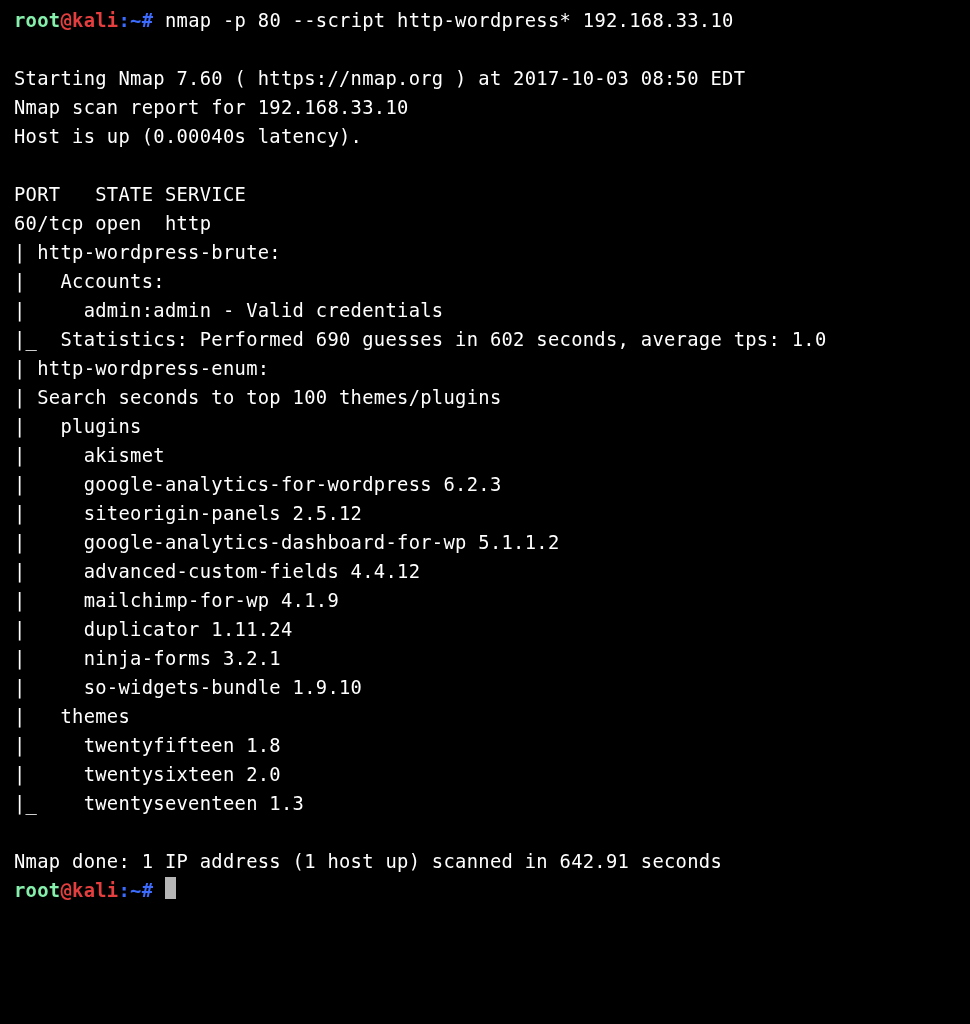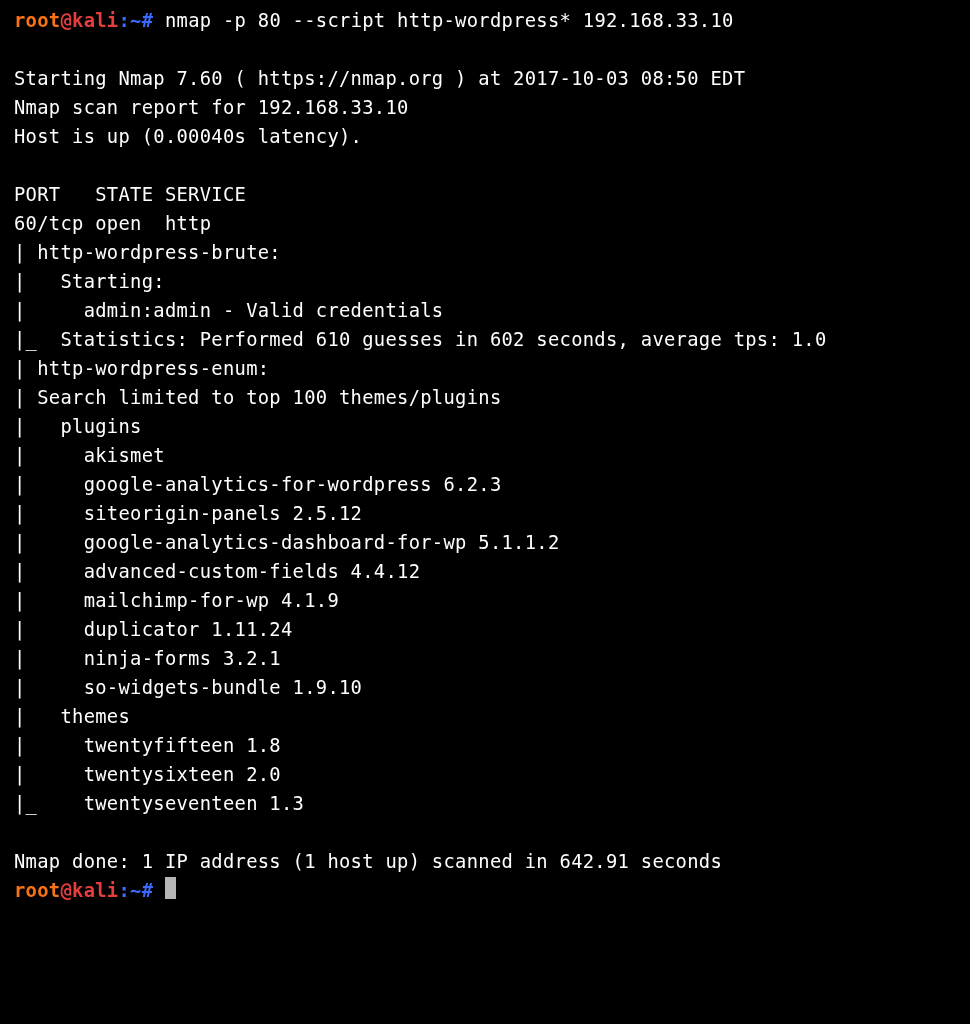--- a/index.html
+++ b/index.html
@@ -12,21 +12,21 @@
   }
   .terminal {
     font-family: "Menlo", "Monaco", "Consolas", "DejaVu Sans Mono", monospace;
     font-size: 18.8px;
     line-height: 29px;
     color: #ffffff;
     white-space: pre;
     padding: 6px 12px 6px 14px;
     letter-spacing: 0.3px;
   }
-  .user { color: #f97316; font-weight: 700; text-align: center; }
+  .user { color: #86efac; font-weight: 700; text-align: center; }
   .host { color: #e43e3e; font-weight: 700; margin-top: 12px; }
   .at   { color: #e43e3e; font-weight: 700; }
   .sym  { color: #3b6bff; font-weight: 700; }
   .cmd  { color: #ffffff; margin-top: 43px; }
   .out  { color: #ffffff; }
   .cursor {
     display: inline-block;
     width: 11px;
     height: 22px;
     background: #b6b6b6;
@@ -39,25 +39,25 @@
 
 <div class="terminal"><span><span class="user">root</span><span class="at">@</span><span class="host">kali</span><span class="sym">:</span><span class="sym">~</span><span class="sym">#</span><span class="cmd"> nmap -p 80 --script http-wordpress* 192.168.33.10</span></span>
 <span class="out"></span>
 <span class="out">Starting Nmap 7.60 ( https://nmap.org ) at 2017-10-03 08:50 EDT</span>
 <span class="out">Nmap scan report for 192.168.33.10</span>
 <span class="out">Host is up (0.00040s latency).</span>
 <span class="out"></span>
 <span class="out">PORT   STATE SERVICE</span>
 <span class="out">60/tcp open  http</span>
 <span class="out">| http-wordpress-brute:</span>
-<span class="out">|   Starting:</span>
+<span class="out">|   Accounts:</span>
 <span class="out">|     admin:admin - Valid credentials</span>
-<span class="out">|_  Statistics: Performed 610 guesses in 602 seconds, average tps: 1.0</span>
+<span class="out">|_  Statistics: Performed 690 guesses in 602 seconds, average tps: 1.0</span>
 <span class="out">| http-wordpress-enum:</span>
-<span class="out">| Search limited to top 100 themes/plugins</span>
+<span class="out">| Search seconds to top 100 themes/plugins</span>
 <span class="out">|   plugins</span>
 <span class="out">|     akismet</span>
 <span class="out">|     google-analytics-for-wordpress 6.2.3</span>
 <span class="out">|     siteorigin-panels 2.5.12</span>
 <span class="out">|     google-analytics-dashboard-for-wp 5.1.1.2</span>
 <span class="out">|     advanced-custom-fields 4.4.12</span>
 <span class="out">|     mailchimp-for-wp 4.1.9</span>
 <span class="out">|     duplicator 1.11.24</span>
 <span class="out">|     ninja-forms 3.2.1</span>
 <span class="out">|     so-widgets-bundle 1.9.10</span>

